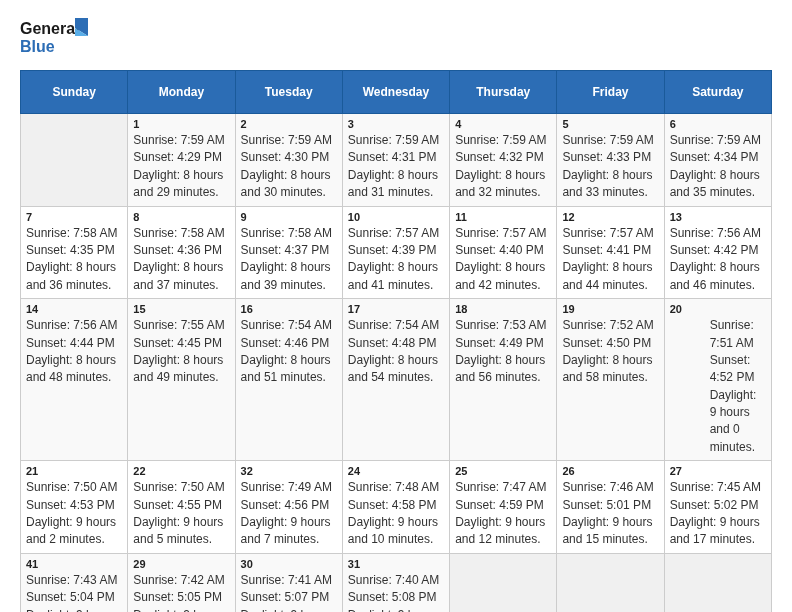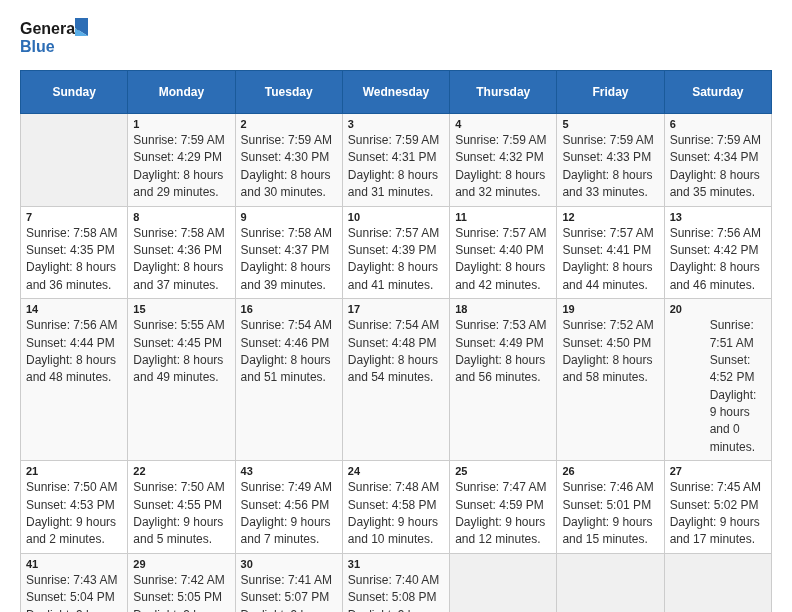--- a/index.html
+++ b/index.html
@@ -217,21 +217,21 @@
         <tr>
           <td>
             <span class="day-number">14</span>
             <div class="day-info" style="white-space: pre-line;">Sunrise: 7:56 AM
 Sunset: 4:44 PM
 Daylight: 8 hours
 and 48 minutes.</div>
           </td>
           <td>
             <span class="day-number">15</span>
-            <div class="day-info" style="white-space: pre-line;">Sunrise: 5:55 AM
+            <div class="day-info" style="white-space: pre-line;">Sunrise: 7:55 AM
 Sunset: 4:45 PM
 Daylight: 8 hours
 and 49 minutes.</div>
           </td>
           <td>
             <span class="day-number">16</span>
             <div class="day-info" style="white-space: pre-line;">Sunrise: 7:54 AM
 Sunset: 4:46 PM
 Daylight: 8 hours
 and 51 minutes.</div>
@@ -274,21 +274,21 @@
 and 2 minutes.</div>
           </td>
           <td>
             <span class="day-number">22</span>
             <div class="day-info" style="white-space: pre-line;">Sunrise: 7:50 AM
 Sunset: 4:55 PM
 Daylight: 9 hours
 and 5 minutes.</div>
           </td>
           <td>
-            <span class="day-number">43</span>
+            <span class="day-number">32</span>
             <div class="day-info" style="white-space: pre-line;">Sunrise: 7:49 AM
 Sunset: 4:56 PM
 Daylight: 9 hours
 and 7 minutes.</div>
           </td>
           <td>
             <span class="day-number">24</span>
             <div class="day-info" style="white-space: pre-line;">Sunrise: 7:48 AM
 Sunset: 4:58 PM
 Daylight: 9 hours

